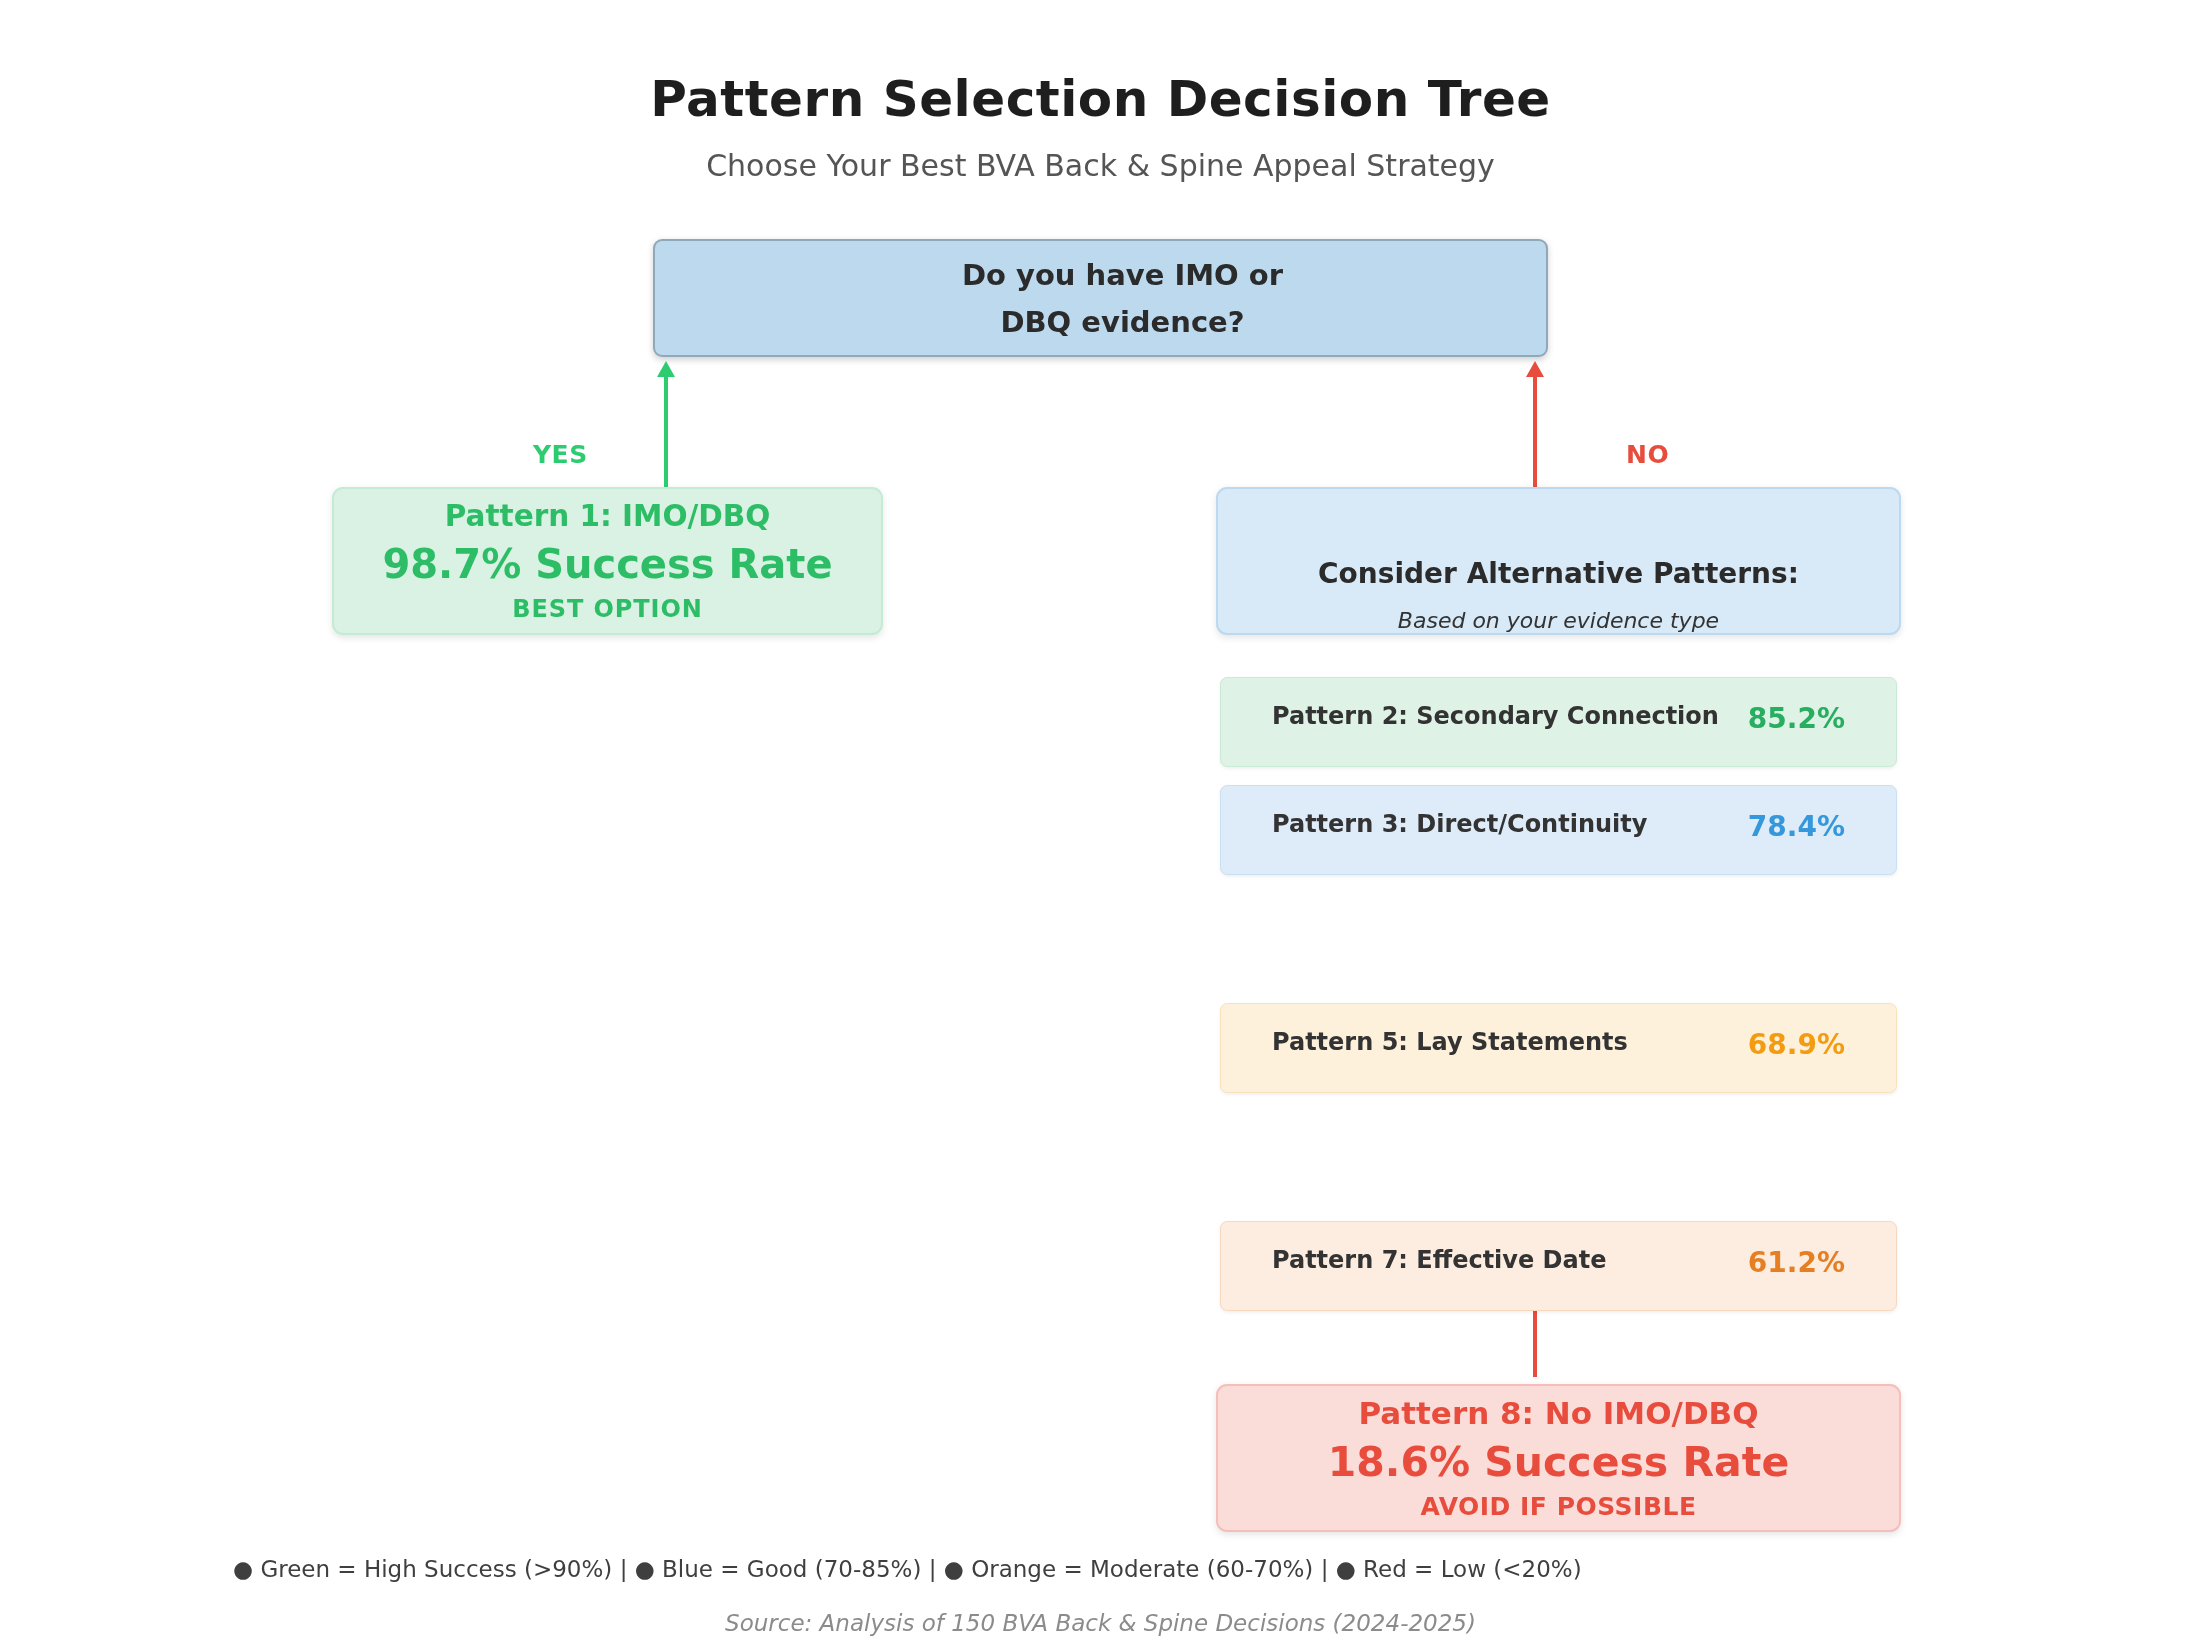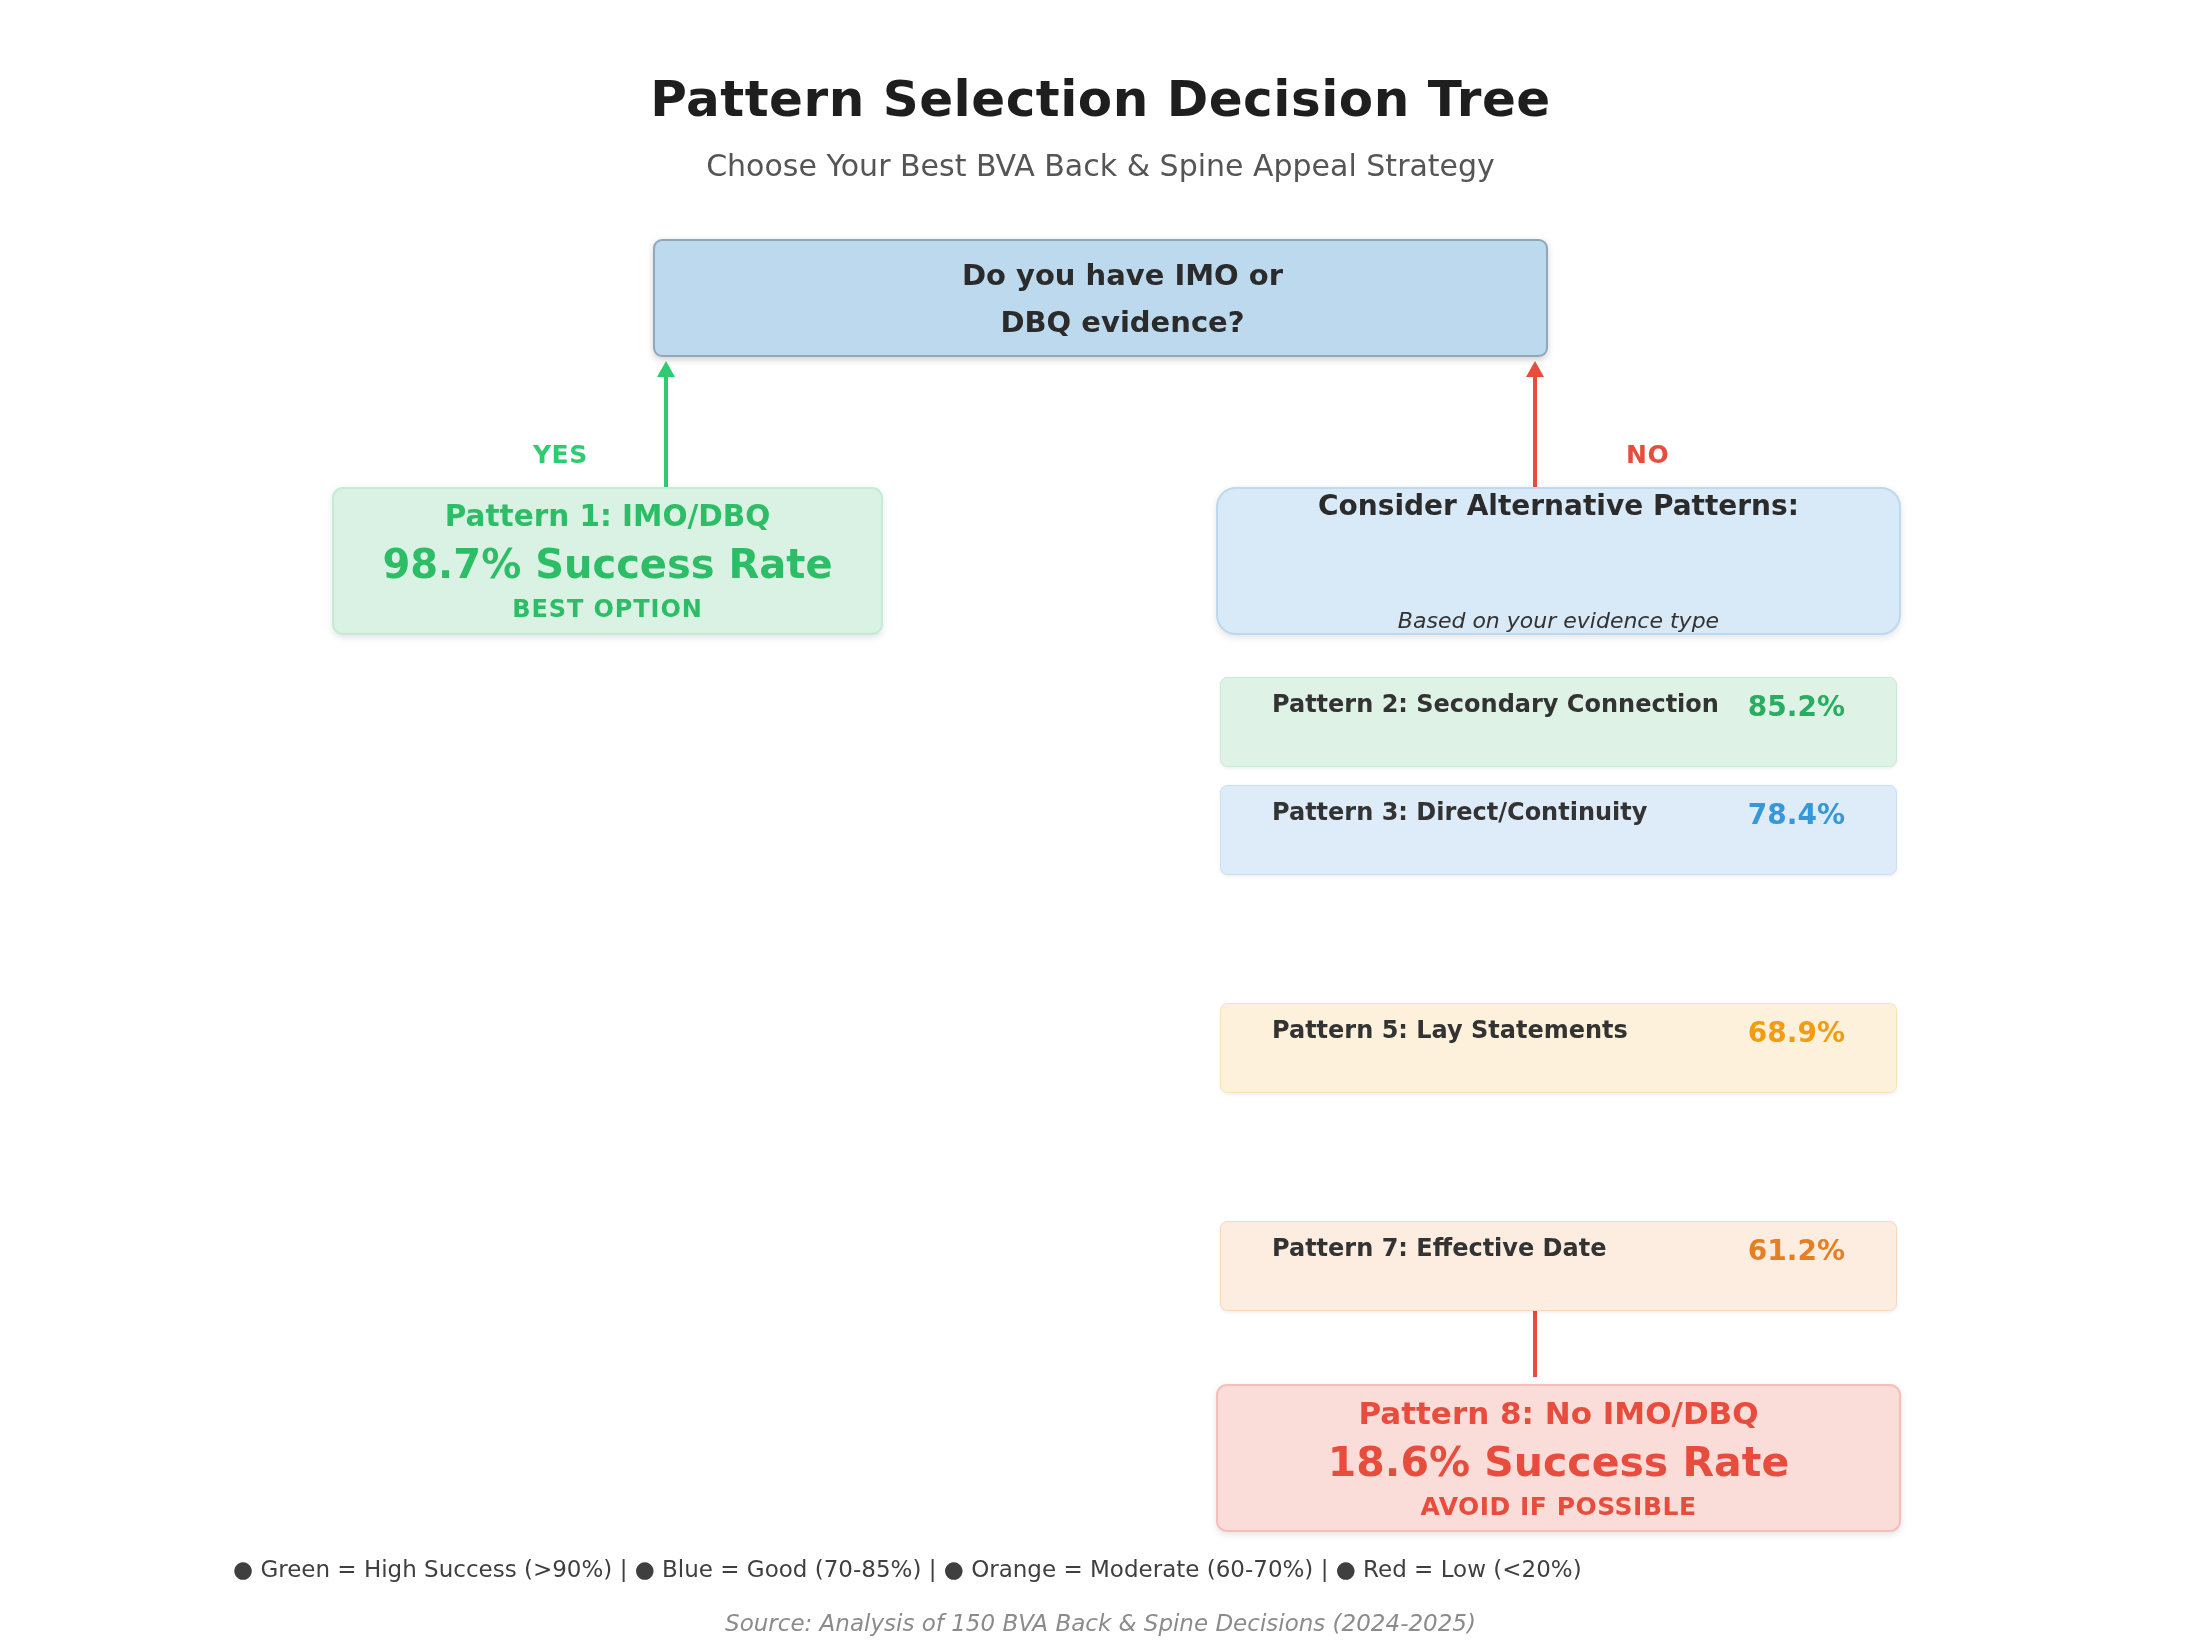--- a/index.html
+++ b/index.html
@@ -56,34 +56,34 @@
     box-shadow:0 2.8px 7.4px rgba(0,0,0,.10); color:#2dbd66;
     display:flex; flex-direction:column; align-items:center; justify-content:center; gap:8.3px;
   }
   .p1-name { font-size:29.5px; font-weight:700; }
   .p1-rate { font-size:40px; font-weight:800; }
   .p1-note { font-size:24px; font-weight:700; letter-spacing:0.9px; }
 
   
   .alt-box {
     position:absolute; left:1216px; top:487px; width:685px; height:148px;
-    background:#d8e9f7; border:2.8px solid #bcd9ef; border-radius:20px;
+    background:#d8e9f7; border:2.8px solid #bcd9ef; border-radius:11px;
     box-shadow:0 2.8px 7.4px rgba(0,0,0,.10);
-    display:flex; flex-direction:column; align-items:center; justify-content:space-between; gap:18.5px;
+    display:flex; flex-direction:column; align-items:center; justify-content:flex-end; gap:18.5px;
   }
   .alt-title { font-size:28px; font-weight:700; color:#2b2b2b; }
   .alt-sub   { font-size:22px; font-style:italic; color:#333333; }
 
   
   .alt-row {
     position:absolute; left:1220px; width:677px; height:90px;
     border:1.8px solid transparent; border-radius:7.4px;
     box-shadow:0 1.8px 3.7px rgba(0,0,0,.06);
     display:flex; justify-content:space-between; align-items:flex-start;
-    padding:12px 51px 0 51px;
+    padding:24px 51px 0 51px;
   }
   .row-label { font-size:24px; font-weight:700; color:#333333; }
   .row-rate  { font-size:28px; font-weight:800; }
   .tier-green       { background:#def2e6; border-color:#c9ead5; }
   .tier-green  .row-rate { color:#27ae60; }
   .tier-blue        { background:#deebf8; border-color:#c9dff3; }
   .tier-blue   .row-rate { color:#3498db; }
   .tier-orange      { background:#fdf1dc; border-color:#f8e2ba; }
   .tier-orange .row-rate { color:#f39c12; }
   .tier-deep-orange { background:#fcede0; border-color:#f7d8bf; }

